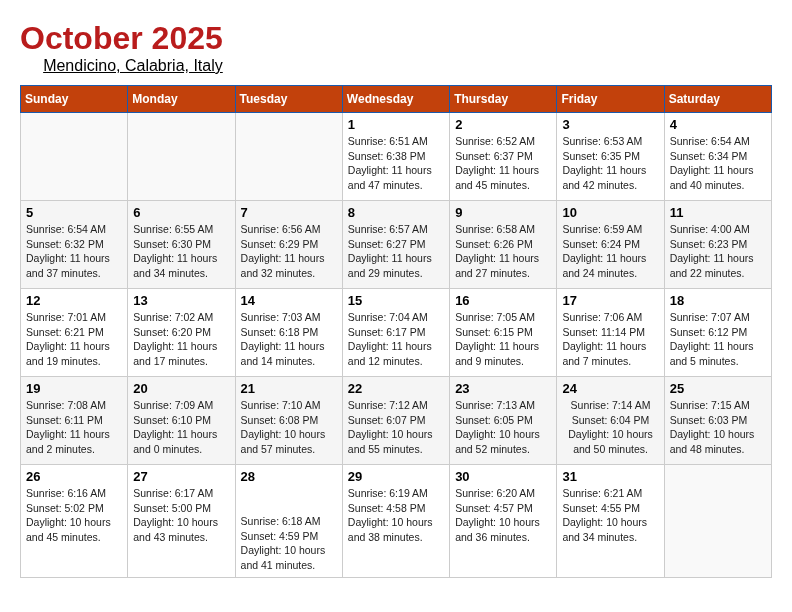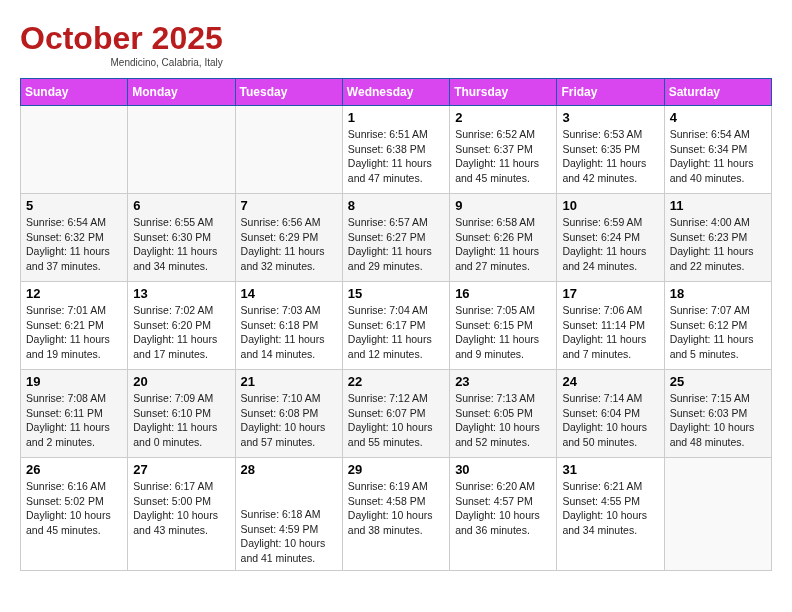--- a/index.html
+++ b/index.html
@@ -33,30 +33,31 @@
     }
     .title-block {
       text-align: right;
     }
     .month-title {
       font-size: 32px;
       font-weight: bold;
       color: #b91c1c;
     }
     .subtitle {
-      font-size: 10px;
-      color: #404040;
+      font-size: 16px;
+      color: #000000;
+      text-decoration: underline;
     }
     table {
       width: 100%;
       border-collapse: collapse;
       font-size: 11px;
     }
     thead tr {
-      background-color: #d946ef;
+      background-color: #c2410c;
       color: #fff;
     }
     thead th {
       padding: 6px 4px;
       text-align: left;
       font-size: 12px;
       font-weight: bold;
       border: 1px solid #1a5aad;
     }
     tbody tr {
@@ -279,21 +280,21 @@
         </td>
         <td>
           <span class="day-num">23</span>
           <div class="day-info" style="white-space: pre-line;">Sunrise: 7:13 AM
 Sunset: 6:05 PM
 Daylight: 10 hours
 and 52 minutes.</div>
         </td>
         <td>
           <span class="day-num">24</span>
-          <div class="day-info" style="white-space: pre-line;">Sunrise: 7:14 AM
+          <div class="day-info" style="white-space: pre-line; text-align: center;">Sunrise: 7:14 AM
 Sunset: 6:04 PM
 Daylight: 10 hours
 and 50 minutes.</div>
         </td>
         <td>
           <span class="day-num">25</span>
           <div class="day-info" style="white-space: pre-line;">Sunrise: 7:15 AM
 Sunset: 6:03 PM
 Daylight: 10 hours
 and 48 minutes.</div>

